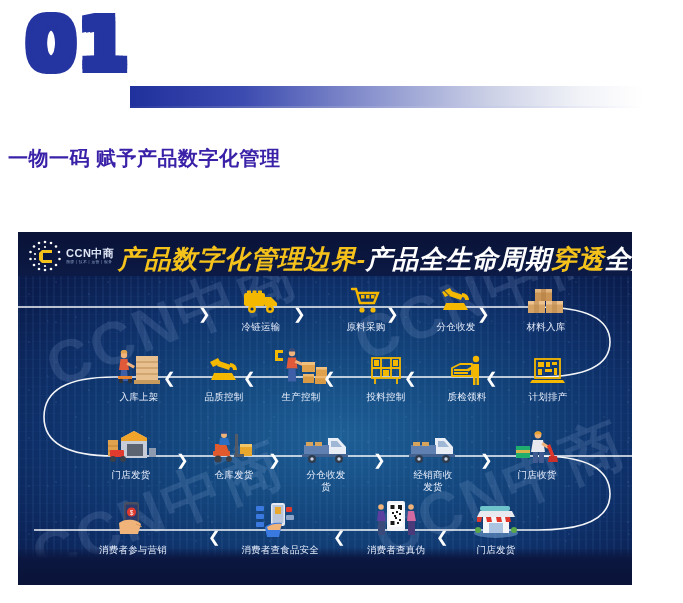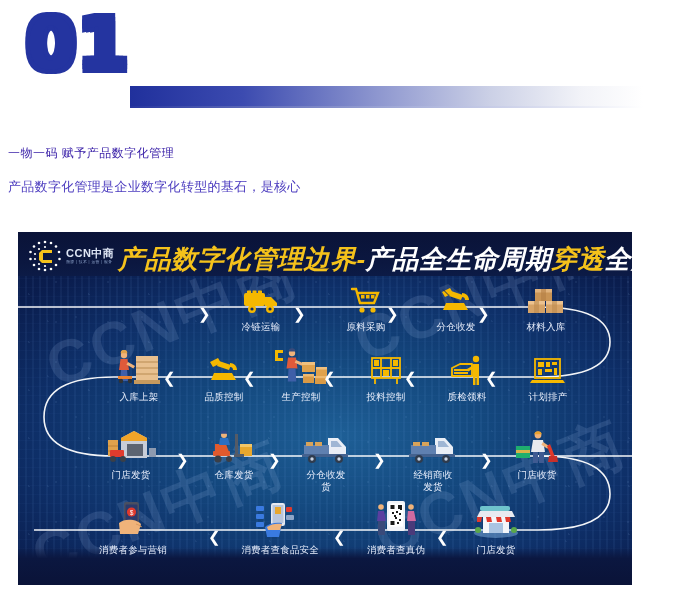--- a/index.html
+++ b/index.html
@@ -44,21 +44,21 @@
   .brand-right {
     position: absolute; right: 28px; top: 60px;
     font-size: 30px; letter-spacing: 2px;
     color: #c8c9d4; font-weight: 400;
     z-index: 2;
   }
 
   
   .headline {
     position: absolute; left: 8px; top: 145px;
-    font-size: 12px; font-weight: 400; color: #3a21a8; letter-spacing: .5px;
+    font-size: 20px; font-weight: 700; color: #3a21a8; letter-spacing: .5px;
   }
   .subline {
     position: absolute; left: 8px; top: 178px;
     font-size: 13px; color: #4b3bbf; letter-spacing: .3px;
   }
 
   
   .info {
     position: absolute; left: 18px; top: 232px;
     width: 614px; height: 353px;
@@ -128,21 +128,20 @@
 
 <div class="page">
 
   <div class="header">
     <div class="numeral">01</div>
     <div class="grad-bar"></div>
     <div class="grad-bar-edge"></div>
   </div>
 
   <div class="headline">一物一码 赋予产品数字化管理</div>
-  <div class="subline">产品数字化管理是企业数字化转型的基石，是核心</div>
 
   <div class="info">
 
     <div class="texture"></div>
     <div class="texture2"></div>
 
     <div class="watermark wm1">CCN中商</div>
     <div class="watermark wm2">CCN中商</div>
     <div class="watermark wm3">CCN中商</div>
     <div class="watermark wm4">CCN中商</div>

